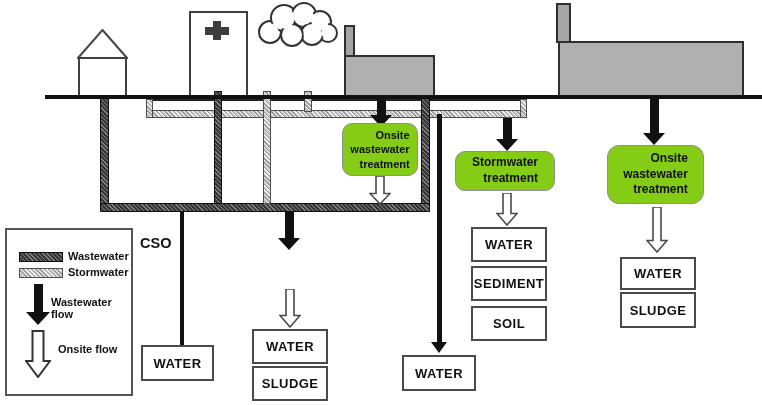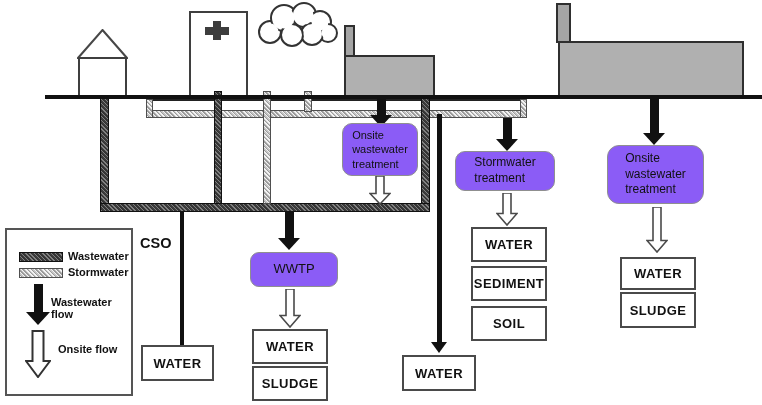--- a/index.html
+++ b/index.html
@@ -8,23 +8,23 @@
   .abs{position:absolute;box-sizing:border-box;}
   .hatch-dark{background-color:#3c3c3c;
     background-image:repeating-linear-gradient(45deg,rgba(255,255,255,.35) 0 1px,rgba(0,0,0,.15) 1px 2px,transparent 2px 3px);
     border:1px solid #101010;}
   .hatch-gray{background-color:#c6c6c6;
     background-image:repeating-linear-gradient(45deg,rgba(255,255,255,.8) 0 1px,rgba(90,90,90,.4) 1px 2px,transparent 2px 3px);
     border:1px solid #4f4f4f;}
   .bld{background:#b0b0b0;border:2px solid #2f2f2f;}
   .bld-dk{background:#a5a5a5;border:2px solid #2f2f2f;}
   .white-bld{background:#fff;border:2px solid #3f3f3f;}
-  .tbox{background:#8b5cf6;border:1.5px solid #8f8f8f;border-radius:10px;
-        display:flex;align-items:center;justify-content:center;text-align:left;
-        font-weight:normal;font-size:11px;line-height:1.3;white-space:pre-line;}
+  .tbox{background:#84cc16;border:1.5px solid #8f8f8f;border-radius:10px;
+        display:flex;align-items:center;justify-content:center;text-align:right;
+        font-weight:bold;font-size:11px;line-height:1.3;white-space:pre-line;}
   .obox{background:#fff;border:2px solid #4a4a4a;display:flex;align-items:center;
         justify-content:center;font-weight:bold;font-size:13px;letter-spacing:.4px;}
   .shaft{background:#111;}
   .lbl{font-weight:bold;}
   .legend{background:#fff;border:2px solid #555;}
 </style>
 </head>
 <body>
 
 <div id="stage">
@@ -109,21 +109,20 @@
   </svg>
   <svg class="abs" style="left:646px;top:207px;" width="22" height="46">
     <polygon points="7,0 15,0 15,33.5 21,33.5 11,45 1,33.5 7,33.5" fill="#fff" stroke="#4a4a4a" stroke-width="1.6"></polygon>
   </svg>
 
   <div class="abs tbox" style="left:342px;top:123px;width:76px;height:53px;">Onsite
 wastewater
 treatment</div>
   <div class="abs tbox" style="left:455px;top:151px;width:100px;height:40px;font-size:12px;">Stormwater
 treatment</div>
-  <div class="abs tbox" style="left:250px;top:252px;width:88px;height:35px;font-size:13px;border-radius:9px;">WWTP</div>
   <div class="abs tbox" style="left:607px;top:145px;width:97px;height:59px;font-size:12px;border-radius:12px;">Onsite
 wastewater
 treatment</div>
 
   <div class="abs obox" style="left:141px;top:345px;width:73px;height:36px;">WATER</div>
   <div class="abs obox" style="left:252px;top:329px;width:76px;height:35px;">WATER</div>
   <div class="abs obox" style="left:252px;top:366px;width:76px;height:35px;">SLUDGE</div>
   <div class="abs obox" style="left:402px;top:355px;width:74px;height:36px;">WATER</div>
   <div class="abs obox" style="left:471px;top:227px;width:76px;height:35px;">WATER</div>
   <div class="abs obox" style="left:471px;top:266px;width:76px;height:35px;">SEDIMENT</div>

